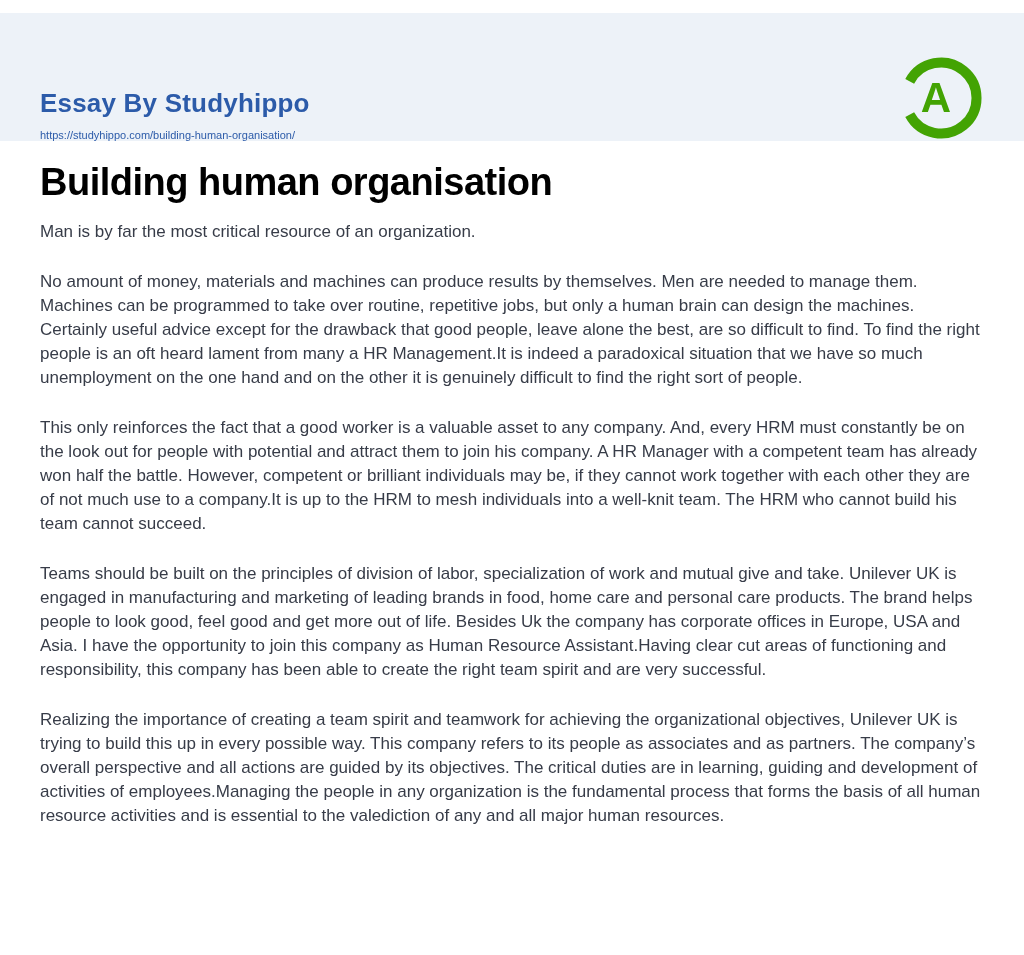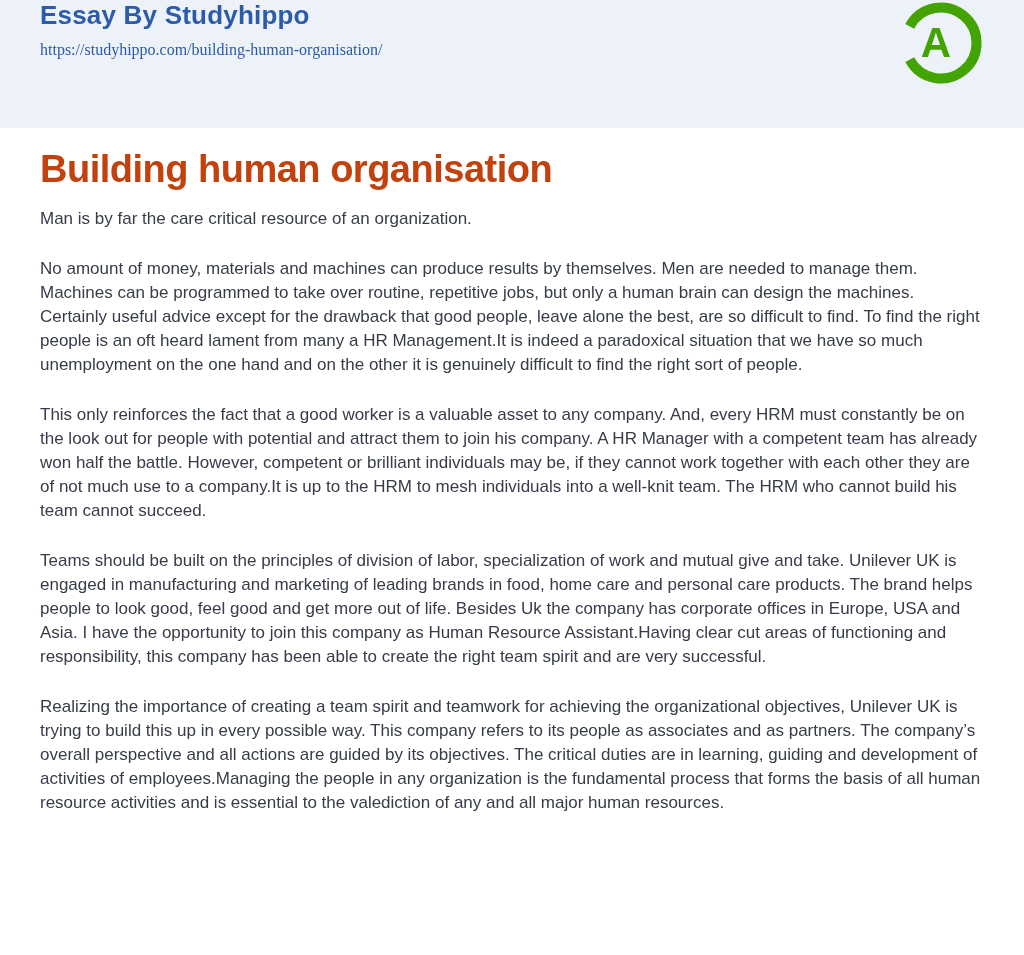--- a/index.html
+++ b/index.html
@@ -11,37 +11,37 @@
   .page {
     width: 1024px;
     height: 955px;
     background: #ffffff;
     overflow: hidden;
   }
   .header {
     height: 128px;
     background: #edf2f8;
     display: flex;
-    align-items: flex-start;
+    align-items: flex-end;
     justify-content: space-between;
     padding: 0 40px;
+    margin-top: 13px;
   }
   .header-text { display: flex; flex-direction: column; gap: 10px; }
   .site-title {
     color: #2c5ba9;
     font-size: 26px;
     font-weight: 700;
     letter-spacing: 0.2px;
   }
   .site-url {
     color: #2c5ba9;
-    font-size: 16px;
+    font-size: 11px;
     font-weight: 400;
     text-decoration: none;
-    font-family: Liberation Serif, serif;
   }
   .logo {
     position: relative;
     width: 86px;
     height: 86px;
     flex: 0 0 auto;
   }
   .logo svg { position: absolute; top: 0; left: 0; }
   .logo-letter {
     position: absolute;
@@ -50,21 +50,21 @@
     transform: translate(-50%, -50%);
     color: #43a303;
     font-size: 42px;
     font-weight: 700;
     line-height: 1;
   }
   .content {
     padding: 20px 40px 0 40px;
   }
   .article-title {
-    color: #c2410c;
+    color: #000000;
     font-size: 38px;
     font-weight: 700;
     letter-spacing: -0.5px;
     margin-bottom: 16px;
   }
   .article-body p {
     color: #373c48;
     font-size: 17px;
     line-height: 24px;
     margin-bottom: 26px;
@@ -86,21 +86,21 @@
         <path d="M 11.7 26.3 A 35.5 35.5 0 1 1 11.7 59.7" fill="none" stroke="#43a303" stroke-width="10" stroke-linecap="butt"></path>
       </svg>
       <span class="logo-letter">A</span>
     </div>
   </div>
 
   <div class="content">
     <h1 class="article-title">Building human organisation</h1>
 
     <div class="article-body">
-      <p>Man is by far the care critical resource of an organization.</p>
+      <p>Man is by far the most critical resource of an organization.</p>
       <p>No amount of money, materials and machines can produce results by themselves. Men are needed to manage them. Machines can be programmed to take over routine, repetitive jobs, but only a human brain can design the machines. Certainly useful advice except for the drawback that good people, leave alone the best, are so difficult to find. To find the right people is an oft heard lament from many a HR Management.It is indeed a paradoxical situation that we have so much unemployment on the one hand and on the other it is genuinely difficult to find the right sort of people.</p>
       <p>This only reinforces the fact that a good worker is a valuable asset to any company. And, every HRM must constantly be on the look out for people with potential and attract them to join his company. A HR Manager with a competent team has already won half the battle. However, competent or brilliant individuals may be, if they cannot work together with each other they are of not much use to a company.It is up to the HRM to mesh individuals into a well-knit team. The HRM who cannot build his team cannot succeed.</p>
       <p>Teams should be built on the principles of division of labor, specialization of work and mutual give and take. Unilever UK is engaged in manufacturing and marketing of leading brands in food, home care and personal care products. The brand helps people to look good, feel good and get more out of life. Besides Uk the company has corporate offices in Europe, USA and Asia. I have the opportunity to join this company as Human Resource Assistant.Having clear cut areas of functioning and responsibility, this company has been able to create the right team spirit and are very successful.</p>
       <p>Realizing the importance of creating a team spirit and teamwork for achieving the organizational objectives, Unilever UK is trying to build this up in every possible way. This company refers to its people as associates and as partners. The company’s overall perspective and all actions are guided by its objectives. The critical duties are in learning, guiding and development of activities of employees.Managing the people in any organization is the fundamental process that forms the basis of all human resource activities and is essential to the valediction of any and all major human resources.</p>
     </div>
   </div>
 
 </div>
 
 </body></html>

